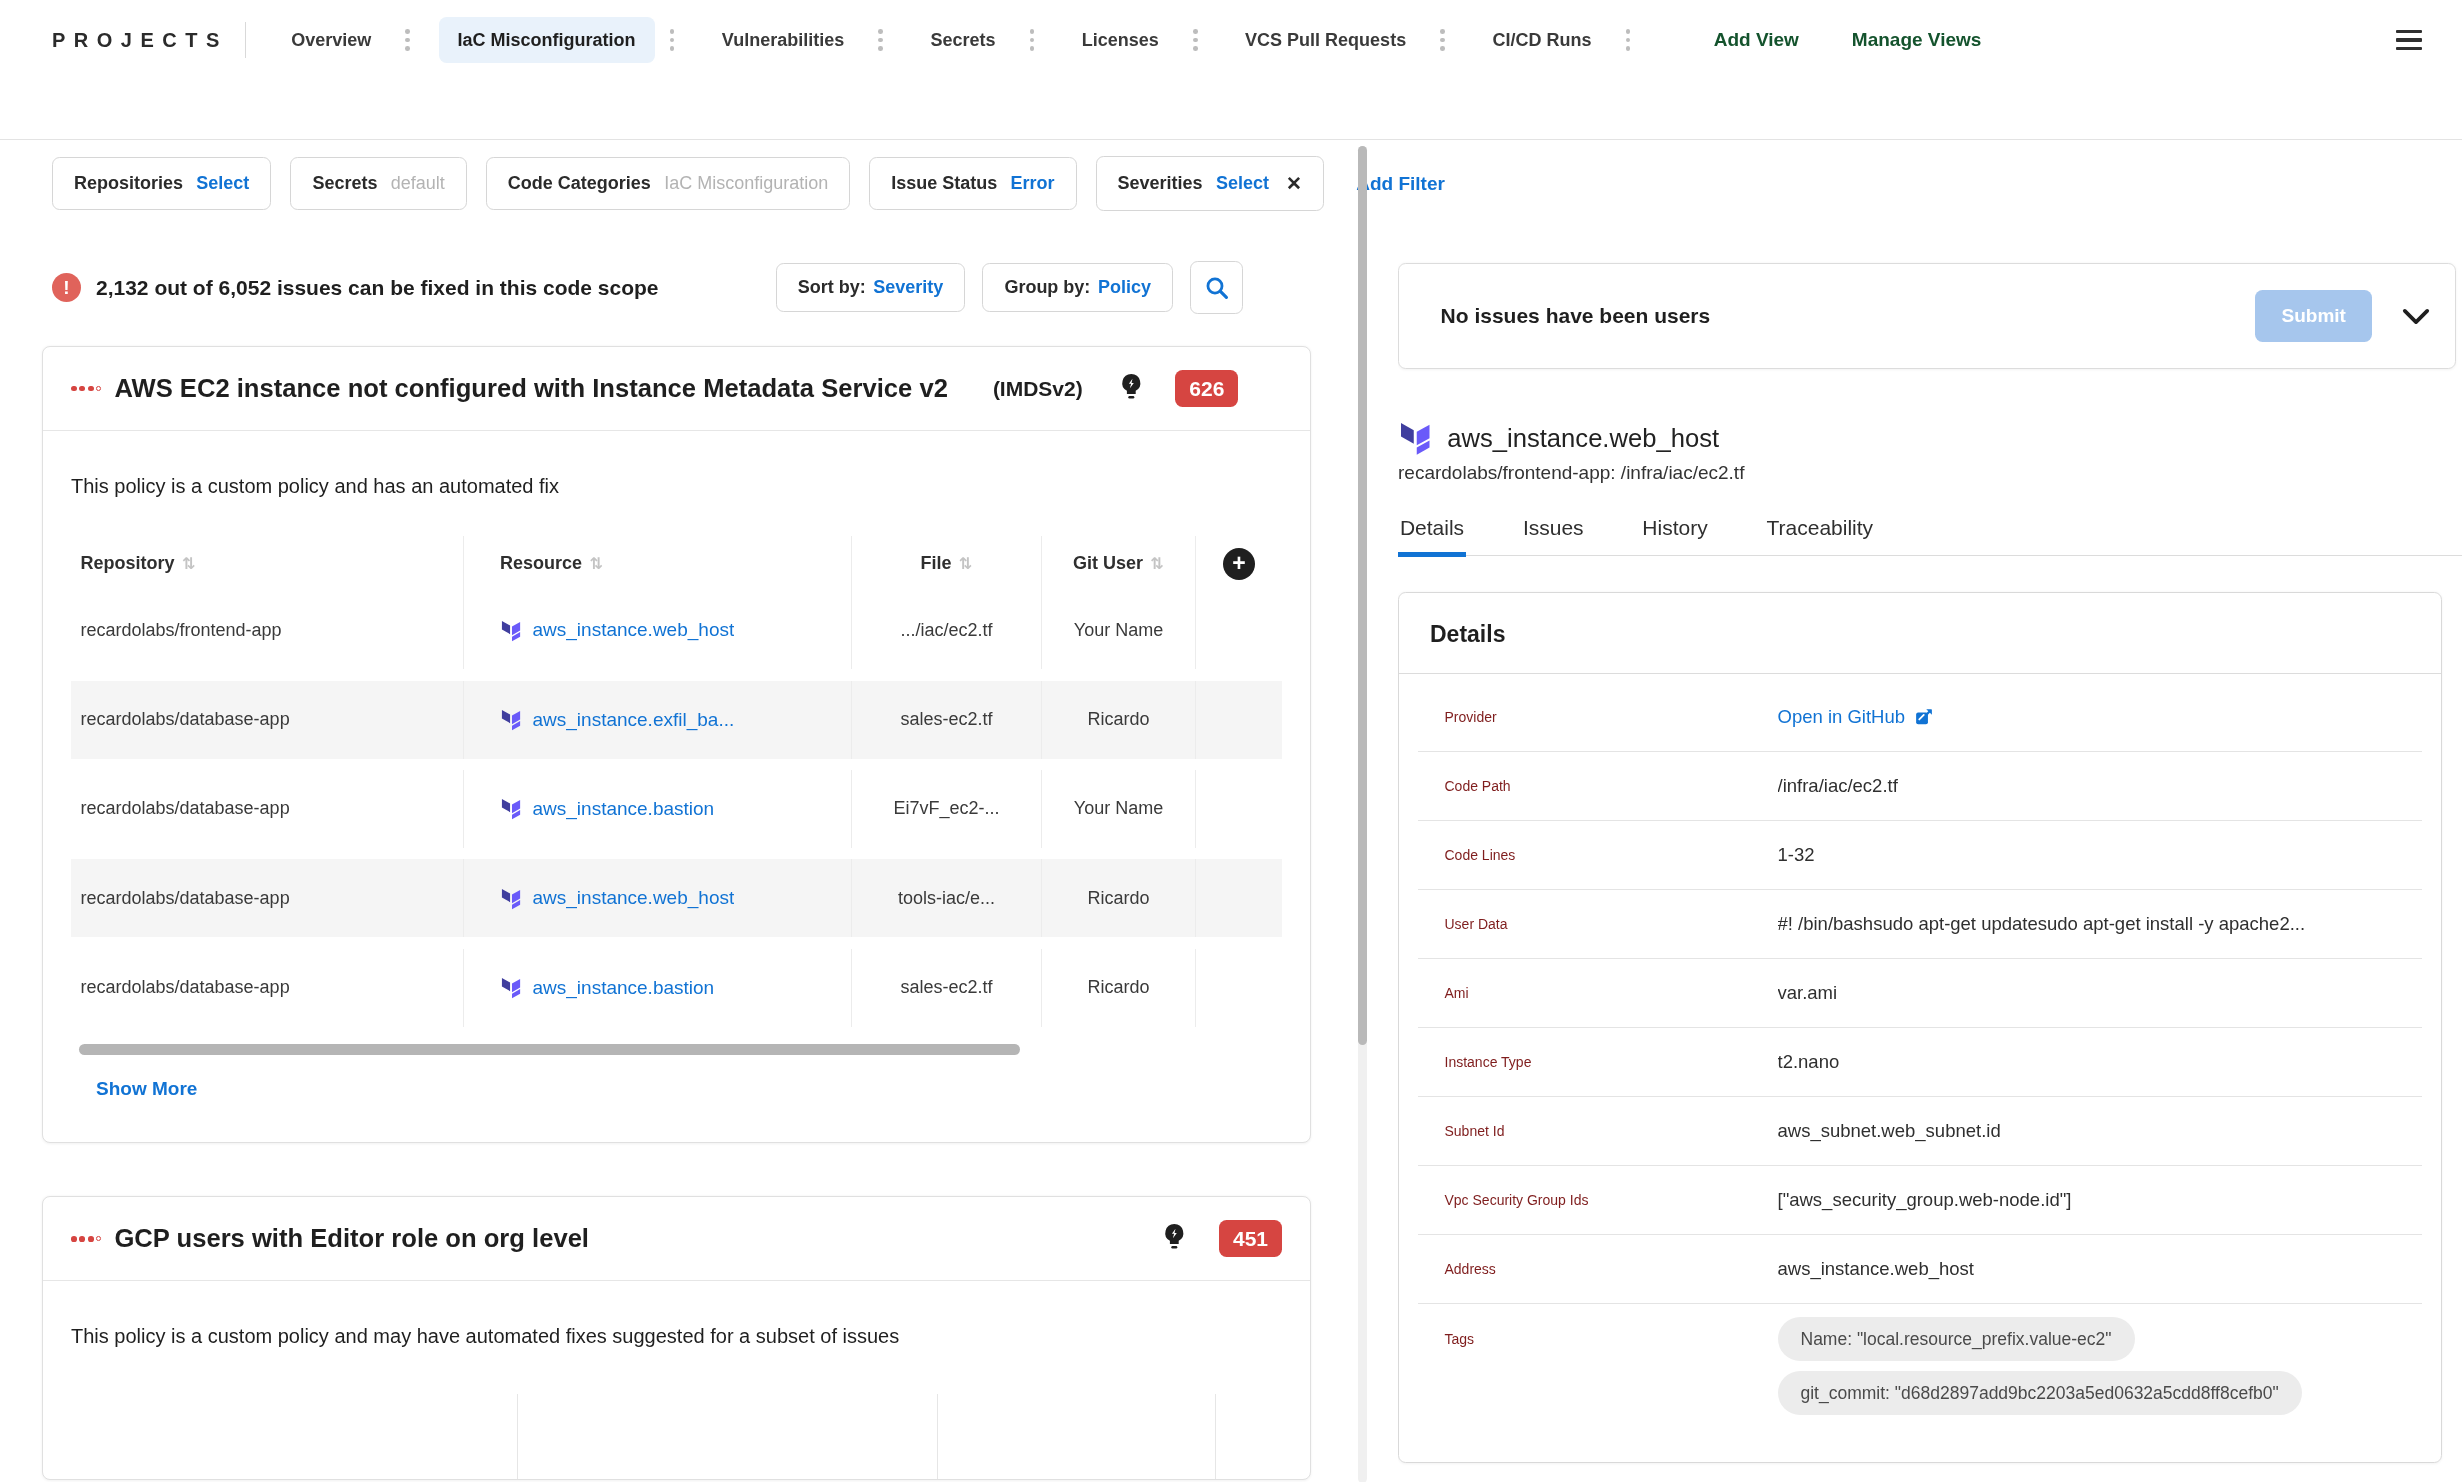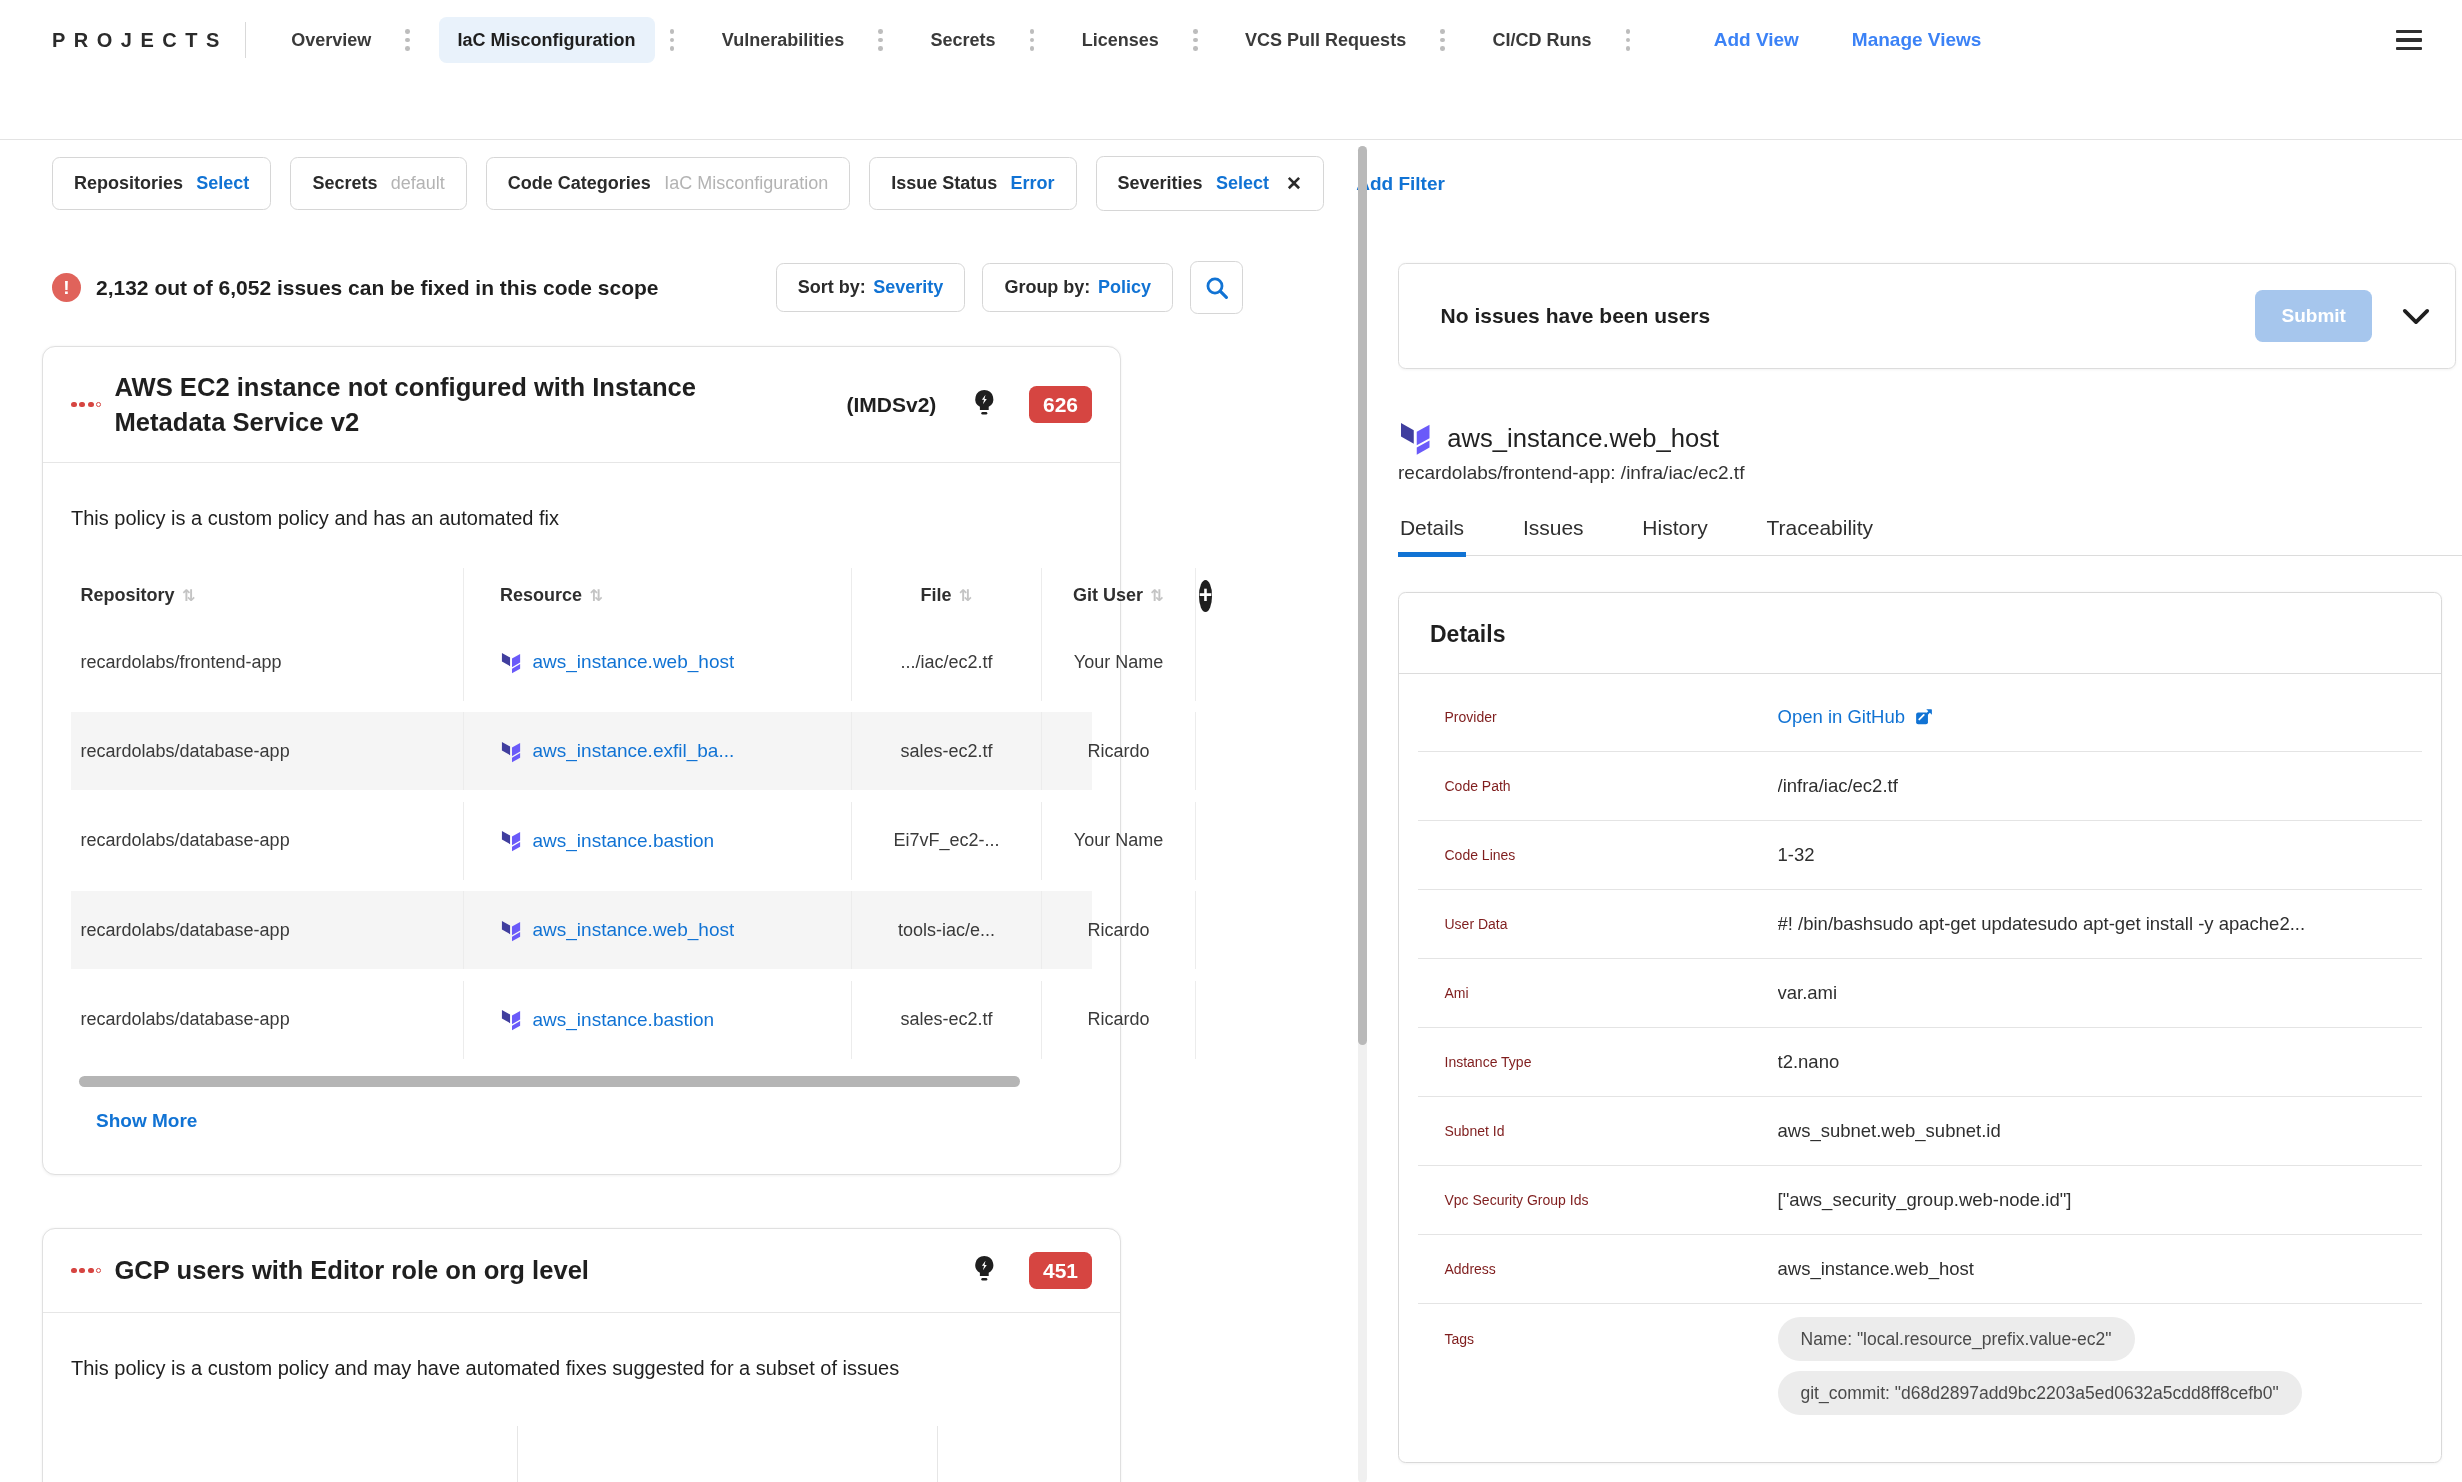--- a/index.html
+++ b/index.html
@@ -8,21 +8,21 @@
 
   
   .topbar { height:140px; border-bottom:0.9px solid #e3e3e3; }
   .topbar-inner { height:80px; display:flex; align-items:center; padding:0 34px 0 52px; }
   .logo { font-size:20px; font-weight:700; letter-spacing:8.5px; color:#2b2b2b; }
   .logo-divider { width:0.9px; height:36px; background:#d9d9d9; margin:0 26.5px 0 17px; }
   .nav-item { font-size:18px; font-weight:700; color:#3a3a3a; padding:12.3px 19px; border-radius:7.6px; cursor:pointer; white-space:nowrap; }
   .nav-item.active { background:#e9f2fb; color:#1f1f1f; }
   .kebab { display:flex; flex-direction:column; gap:3.8px; margin:0 24.6px 0 11.4px; padding:3.8px; cursor:pointer; }
   .kebab i { width:4.7px; height:4.7px; border-radius:50%; background:#bdbdbd; }
-  .nav-link { font-size:19px; font-weight:700; color:#3b82f6; white-space:nowrap; cursor:pointer; }
+  .nav-link { font-size:19px; font-weight:700; color:#14532d; white-space:nowrap; cursor:pointer; }
   .nav-link.first { margin-left:55px; }
   .nav-link + .nav-link { margin-left:53px; }
   .spacer { flex:1; }
   .hamburger { display:flex; flex-direction:column; gap:4.7px; cursor:pointer; padding:5.7px; }
   .hamburger i { width:26.5px; height:3.8px; background:#2f2f2f; border-radius:0.9px; }
 
   
   .filterbar { height:87px; display:flex; align-items:center; padding-left:52px; }
   .chip { display:flex; align-items:center; border:0.9px solid #d6d6d6; border-radius:7.6px;
           padding:15px 21px; margin-right:19px; background:#fff; font-size:18px; cursor:pointer; }
@@ -47,21 +47,21 @@
   .summary-text { font-size:21px; font-weight:700; color:#1f1f1f; margin-left:15px; }
   .sg-chip { display:flex; align-items:center; border:0.9px solid #d6d6d6; border-radius:7.6px;
              padding:13.3px 21px; font-size:18px; background:#fff; cursor:pointer; white-space:nowrap; }
   .sg-chip .lbl { font-weight:700; color:#2b2b2b; }
   .sg-chip .val { color:#1173d4; font-weight:700; margin-left:7.6px; }
   .sg-wrap { margin-left:auto; display:flex; align-items:center; gap:17px; }
   .search-btn { width:53px; height:53px; border:0.9px solid #d6d6d6; border-radius:7.6px;
                 display:flex; align-items:center; justify-content:center; cursor:pointer; background:#fff; }
 
   
-  .card { margin-left:42px; width:1079px; border:0.9px solid #e0e0e0; border-radius:13px;
+  .card { margin-left:42px; width:1269px; border:0.9px solid #e0e0e0; border-radius:8px;
           background:#fff; box-shadow:0 0.9px 2.8px rgba(0,0,0,0.06); }
   .card.first { margin-top:32px; }
   .card.second { margin-top:53px; height:284px; position:relative; overflow:hidden; }
   .card-head { display:flex; align-items:center; padding:23px 28px; border-bottom:0.9px solid #e6e6e6; }
   .sev-dots { display:flex; align-items:center; gap:2.8px; margin-right:13.3px; flex:0 0 auto; }
   .sev-dots i { width:5.7px; height:5.7px; border-radius:50%; background:#d64541; }
   .sev-dots i.empty { background:#fff; border:1.4px solid #d64541; width:4.7px; height:4.7px; }
   .policy-title { font-size:25.6px; font-weight:700; color:#1f1f1f; max-width:880px; line-height:1.35; }
   .policy-suffix { font-size:21px; font-weight:700; color:#1f1f1f; margin-left:45px; white-space:nowrap; }
   .bulb { margin-left:36px; flex:0 0 auto; cursor:pointer; }

